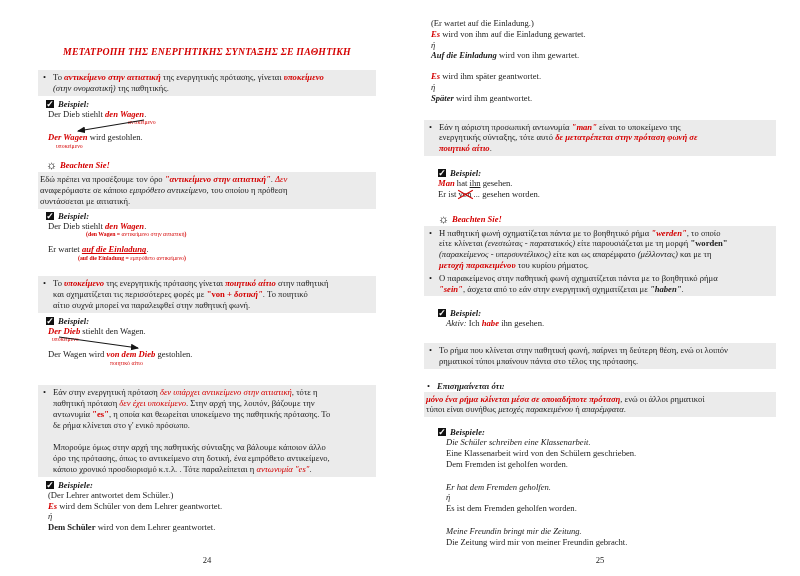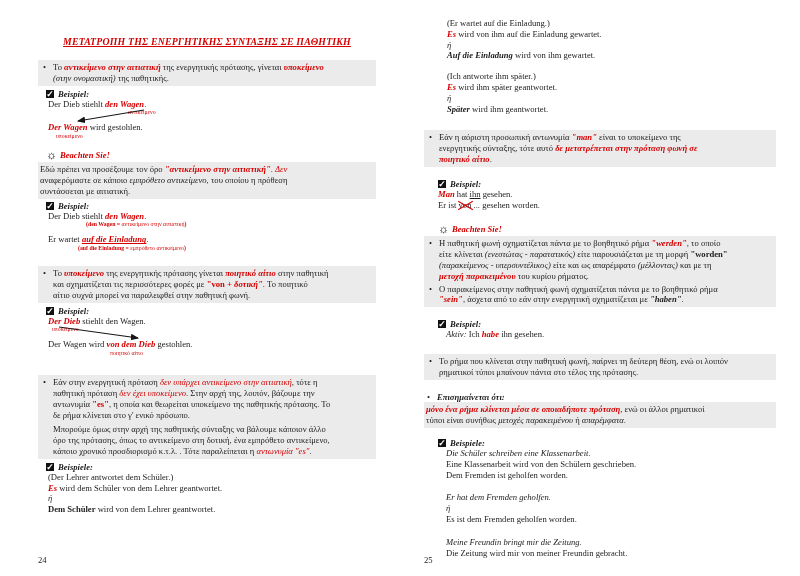--- a/index.html
+++ b/index.html
@@ -1,22 +1,22 @@
 <!DOCTYPE html>
 <html><head>
 <meta charset="utf-8">
 <style>
   *{margin:0;padding:0;box-sizing:border-box}
   html,body{width:800px;height:576px;background:#ffffff;overflow:hidden}
   body{font-family:"Liberation Serif","DejaVu Serif",serif;color:#1c1c1c;position:relative}
   .page{position:absolute;top:0;height:576px}
   #page-left{left:38px;width:338px}
   #page-right{left:424px;width:352px}
-  .title{color:#d40000;font-weight:bold;font-style:italic;text-decoration:underline;
-         text-align:center;font-size:9.8px;margin-top:36px;letter-spacing:.2px}
+  .title{color:#d40000;font-weight:bold;font-style:italic;
+         text-align:center;font-size:9.8px;margin-top:46px;letter-spacing:.2px}
   .line{font-size:8.6px;line-height:10.8px}
   .note{font-size:5.8px;line-height:7px;color:#d40000}
   .red{color:#d40000}
   .bold{font-weight:bold}
   .ital{font-style:italic}
   .und{text-decoration:underline}
   .crossed{position:relative;display:inline-block}
   .crossed::before,.crossed::after{content:"";position:absolute;left:-2px;right:-2px;top:46%;height:1.1px;background:#d40000}
   .crossed::before{transform:rotate(30deg)}
   .crossed::after{transform:rotate(-30deg)}
@@ -25,24 +25,24 @@
   .bullet .dot{width:13px;flex:none;font-size:8.6px;line-height:10.8px;padding-left:3px}
   .bullet .btext{flex:1}
   .exlabel{display:flex;align-items:center;font-size:8.6px;font-weight:bold;font-style:italic}
   .exlabel .lblname{color:#1c1c1c}
   .exlabel.notice .lblname{color:#d40000}
   .chk{display:inline-block;width:8px;height:8px;background:#111;color:#fff;font-size:9px;line-height:8px;
        text-align:center;margin-right:4px;font-style:normal;flex:none}
   .sun{display:inline-block;font-size:12px;line-height:10px;color:#111;margin-right:3px;font-style:normal;flex:none}
   .ex{position:relative}
   .arrow{position:absolute;pointer-events:none}
-  .pagenum{position:absolute;bottom:11px;left:0;right:0;font-size:8.6px}
-  .ml8{margin-left:8px}.ml14{margin-left:14px}.ml16{margin-left:23px}.ml17{margin-left:10px}
+  .pagenum{position:absolute;bottom:11px;left:0;right:0;text-align:center;font-size:8.6px}
+  .ml8{margin-left:8px}.ml14{margin-left:14px}.ml16{margin-left:7px}.ml17{margin-left:10px}
   .ml22{margin-left:22px}
-  .mt2{margin-top:2px}.mt3{margin-top:3px}.mt6{margin-top:6px}.mt8{margin-top:4px}
+  .mt2{margin-top:2px}.mt3{margin-top:3px}.mt6{margin-top:6px}.mt8{margin-top:12px}
   .mt10{margin-top:10px}.mt12{margin-top:12px}.mt13{margin-top:13px}.mt14{margin-top:14px}
   .mt16{margin-top:16px}.mt18{margin-top:18px}
 </style>
 </head>
 <body>
 
 <div class="page" id="page-left">
 
   <div class="title">ΜΕΤΑΤΡΟΠΗ ΤΗΣ ΕΝΕΡΓΗΤΙΚΗΣ ΣΥΝΤΑΞΗΣ ΣΕ ΠΑΘΗΤΙΚΗ</div>
 
@@ -138,21 +138,20 @@
 <div class="page" id="page-right">
 
   <div class="ml16" style="margin-top:18px">
     <div class="line"><span>(Er wartet auf die Einladung.)</span></div>
     <div class="line"><span class="red bold ital">Es</span><span> wird von ihm auf die Einladung gewartet.</span></div>
     <div class="line"><span class="ital">ή</span></div>
     <div class="line"><span class="bold ital">Auf die Einladung</span><span> wird von ihm gewartet.</span></div>
   </div>
 
   <div class="ml16 mt10">
-    <div class="line"><span>(Ich antworte ihm später.)</span></div>
     <div class="line"><span class="red bold ital">Es</span><span> wird ihm später geantwortet.</span></div>
     <div class="line"><span class="ital">ή</span></div>
     <div class="line"><span class="bold ital">Später</span><span> wird ihm geantwortet.</span></div>
   </div>
 
   <div class="bullet graybox mt16">
     <span class="dot">•</span>
     <div class="line btext"><span>Εάν η αόριστη προσωπική αντωνυμία </span><span class="red bold ital">"man"</span><span> είναι το υποκείμενο της</span><br><span>ενεργητικής σύνταξης, τότε αυτό </span><span class="red bold ital">δε μετατρέπεται στην πρόταση φωνή σε</span><br><span class="red bold ital">ποιητικό αίτιο</span><span>.</span></div>
   </div>
 

